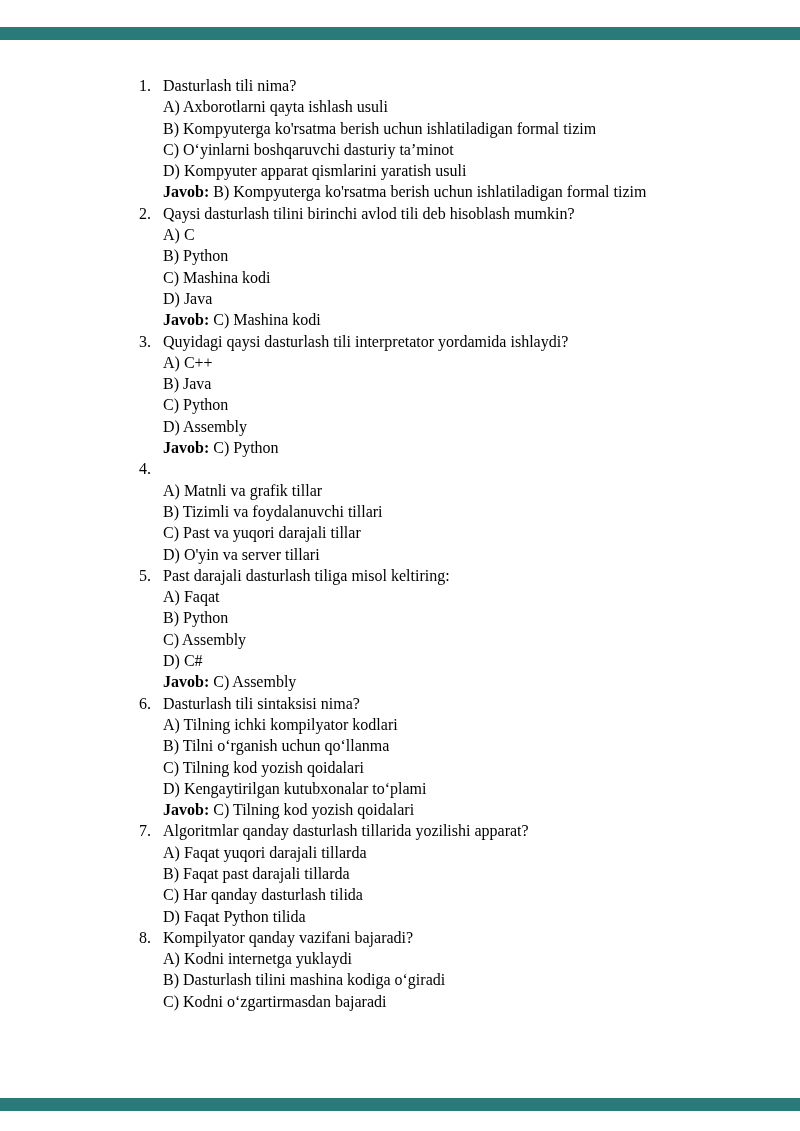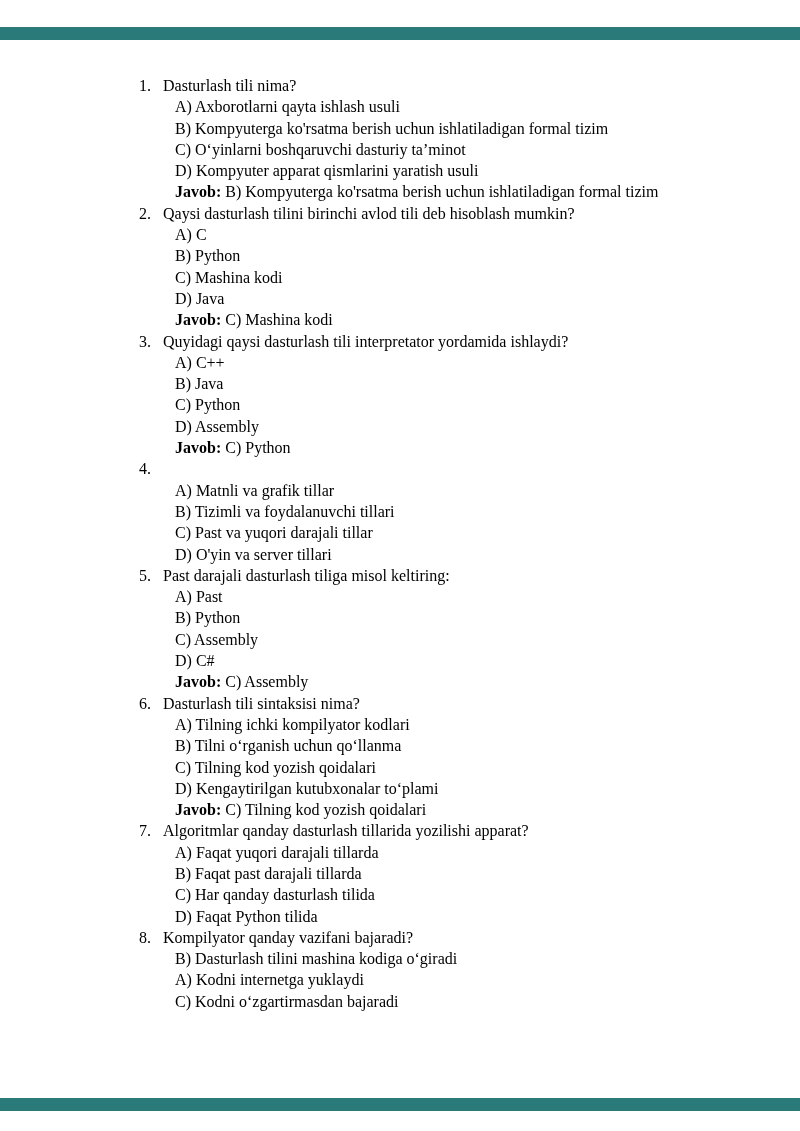--- a/index.html
+++ b/index.html
@@ -33,21 +33,21 @@
     line-height: 21.3px;
   }
   .q-line {
     display: flex;
   }
   .num {
     width: 24px;
     flex-shrink: 0;
   }
   .opt-line, .ans-line {
-    margin-left: 36px;
+    margin-left: 24px;
   }
   .ans-label {
     font-weight: bold;
   }
 </style>
 </head>
 <body>
 
 <div class="page">
   <div class="band band-top"></div>
@@ -92,21 +92,21 @@
         <div class="opt-line">A) Matnli va grafik tillar</div>
         <div class="opt-line">B) Tizimli va foydalanuvchi tillari</div>
         <div class="opt-line">C) Past va yuqori darajali tillar</div>
         <div class="opt-line">D) O'yin va server tillari</div>
       </div>
       <div class="question">
         <div class="q-line">
           <span class="num">5.</span>
           <span>Past darajali dasturlash tiliga misol keltiring:</span>
         </div>
-        <div class="opt-line">A) Past</div>
+        <div class="opt-line">A) Faqat</div>
         <div class="opt-line">B) Python</div>
         <div class="opt-line">C) Assembly</div>
         <div class="opt-line">D) C#</div>
         <div class="ans-line"><span class="ans-label">Javob:</span><span> C) Assembly</span></div>
       </div>
       <div class="question">
         <div class="q-line">
           <span class="num">6.</span>
           <span>Dasturlash tili sintaksisi nima?</span>
         </div>
@@ -124,19 +124,19 @@
         <div class="opt-line">A) Faqat yuqori darajali tillarda</div>
         <div class="opt-line">B) Faqat past darajali tillarda</div>
         <div class="opt-line">C) Har qanday dasturlash tilida</div>
         <div class="opt-line">D) Faqat Python tilida</div>
       </div>
       <div class="question">
         <div class="q-line">
           <span class="num">8.</span>
           <span>Kompilyator qanday vazifani bajaradi?</span>
         </div>
+        <div class="opt-line">A) Kodni internetga yuklaydi</div>
         <div class="opt-line">B) Dasturlash tilini mashina kodiga o‘giradi</div>
-        <div class="opt-line">A) Kodni internetga yuklaydi</div>
         <div class="opt-line">C) Kodni o‘zgartirmasdan bajaradi</div>
       </div>
     </div>
   <div class="band band-bottom"></div>
 </div>
 
 </body></html>

